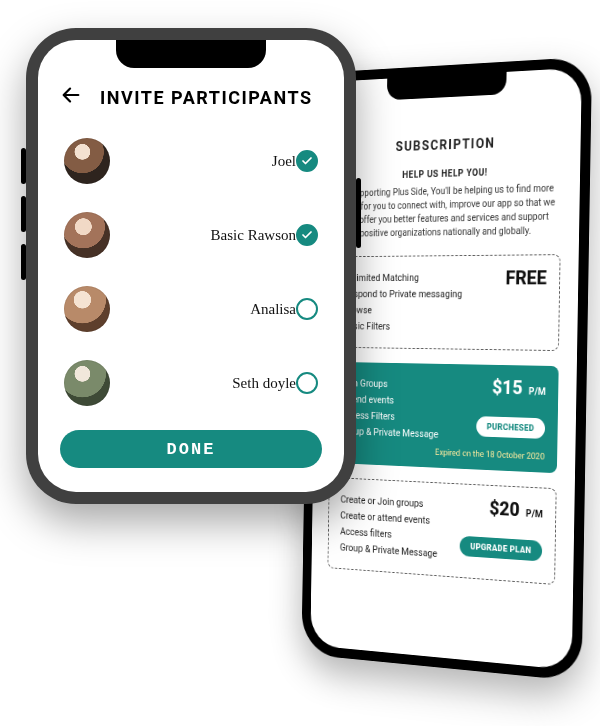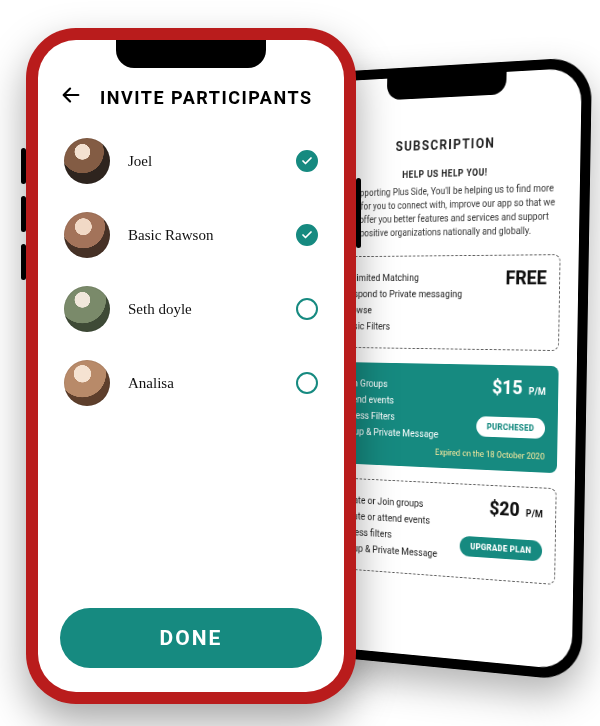--- a/index.html
+++ b/index.html
@@ -8,26 +8,27 @@
     background: #fff;
     font-family: -apple-system, "Segoe UI", Roboto, Arial, sans-serif;
     position: relative; overflow: hidden;
   }
   .stage { position: absolute; inset: 0; }
 
   
   .phone-front {
     position: absolute;
     left: 26px; top: 28px;
-    width: 330px; height: 676px;
+    width: 330px; height: 476px;
     border-radius: 50px;
-    background: #b91c1c;
+    background: #404040;
     padding: 12px;
     box-shadow: 0 18px 40px rgba(0,0,0,.35);
     z-index: 5;
+    text-align: right;
   }
   .phone-front .screen {
     width: 100%; height: 100%;
     background: #fff;
     border-radius: 38px;
     position: relative;
     overflow: hidden;
     display: flex; flex-direction: column;
   }
   .phone-front .notch {
@@ -78,22 +79,23 @@
   }
   .check.on { background:#168a80; }
   .check.on svg { display:block; }
   .check svg { display:none; width:12px; height:12px; }
 
   .done-btn {
     margin: 10px 22px 24px;
     height: 60px; border-radius: 32px;
     background:#168a80; color:#fff;
     display:flex; align-items:center; justify-content:center;
-    font-size: 21px; font-weight:700; letter-spacing: 2px;
+    font-size: 17px; font-weight:700; letter-spacing: 2px;
     cursor:pointer;
+    font-family:Liberation Mono, monospace;
   }
 
   
   .phone-back-wrap {
     position: absolute;
     left: 306px; top: 34px;
     width: 330px; height: 660px;
     transform: perspective(1800px) rotateY(-26deg) rotateZ(1deg) scale(.88);
     transform-origin: left center;
     z-index: 2;
@@ -231,29 +233,29 @@
         <div class="row">
           <div class="avatar v2"></div>
           <div class="p-name">Basic Rawson</div>
           <div class="check on">
               <svg viewBox="0 0 24 24" fill="none" stroke="#fff" stroke-width="3.5" stroke-linecap="round" stroke-linejoin="round">
                 <polyline points="4 12 9 17 20 6"></polyline>
               </svg>
             </div>
         </div>
         <div class="row">
+          <div class="avatar v5"></div>
+          <div class="p-name">Analisa</div>
+          <div class="check"></div>
+        </div>
+        <div class="row">
           <div class="avatar v4"></div>
           <div class="p-name">Seth doyle</div>
           <div class="check"></div>
         </div>
-        <div class="row">
-          <div class="avatar v5"></div>
-          <div class="p-name">Analisa</div>
-          <div class="check"></div>
-        </div>
       </div>
 
       <div class="done-btn">
         <span>DONE</span>
       </div>
     </div>
   </div>
 
 </div>
 

